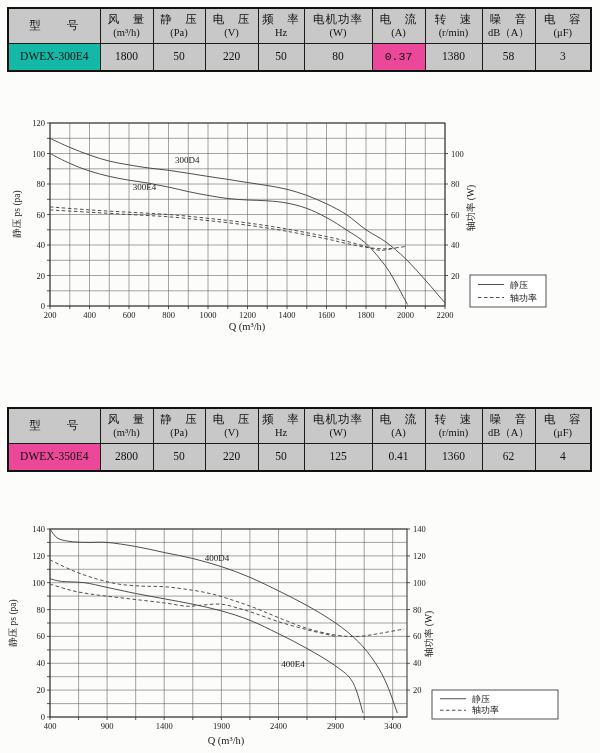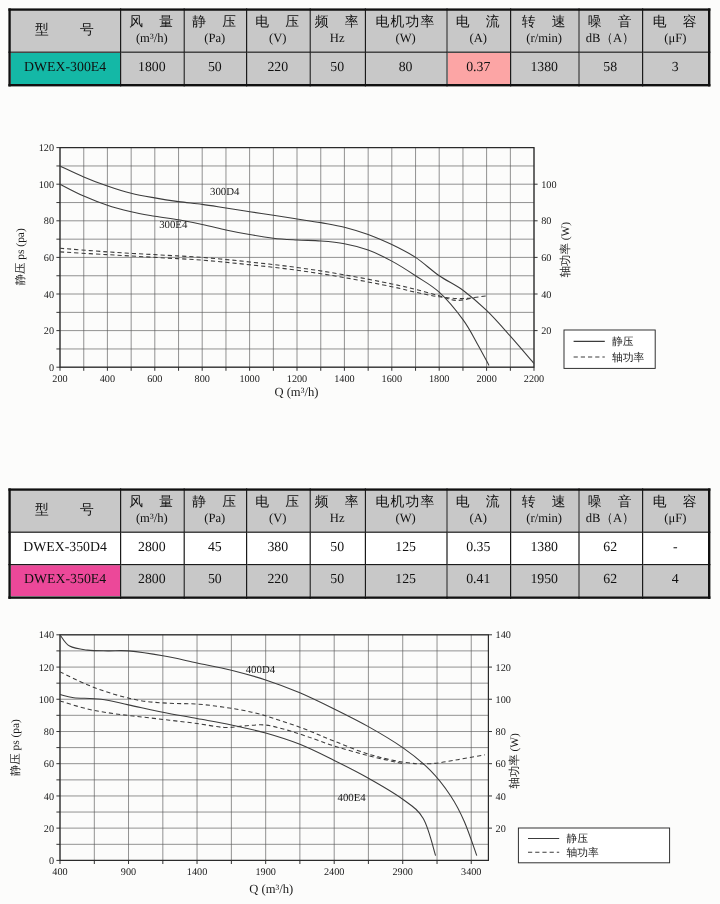--- a/index.html
+++ b/index.html
@@ -88,21 +88,21 @@
       </tr>
     </thead>
     <tbody>
       <tr class="datarow">
         <td style="background: #14b8a6;">DWEX-300E4</td>
         <td style="background: rgb(200, 200, 200);">1800</td>
         <td style="background: rgb(200, 200, 200);">50</td>
         <td style="background: rgb(200, 200, 200);">220</td>
         <td style="background: rgb(200, 200, 200);">50</td>
         <td style="background: rgb(200, 200, 200);">80</td>
-        <td style="background: #fca5a5;">0.37</td>
+        <td style="background: #ec4899; font-family: Liberation Mono, monospace;">0.37</td>
         <td style="background: rgb(200, 200, 200);">1380</td>
         <td style="background: rgb(200, 200, 200);">58</td>
         <td style="background: rgb(200, 200, 200);">3</td>
       </tr>
     </tbody>
   </table>
 <svg class="chart" id="chart-0" width="600" height="248" viewBox="0 100 600 248" style="top: 100px;">
     <g>
       <line x1="50.0" y1="123" x2="50.0" y2="306" stroke="#5a5a5a" stroke-width="0.55"></line>
       <line x1="69.8" y1="123" x2="69.8" y2="306" stroke="#5a5a5a" stroke-width="0.55"></line>
@@ -278,40 +278,28 @@
           <div class="h2">dB（A）</div>
         </th>
         <th style="background: rgb(200, 200, 200);">
           <div class="h1">电　容</div>
           <div class="h2">(μF)</div>
         </th>
       </tr>
     </thead>
     <tbody>
       <tr class="datarow">
-        <td>DWEX-350D4</td>
-        <td>2800</td>
-        <td>45</td>
-        <td>380</td>
-        <td>50</td>
-        <td>125</td>
-        <td>0.35</td>
-        <td>1380</td>
-        <td>62</td>
-        <td>-</td>
-      </tr>
-      <tr class="datarow">
         <td style="background: #ec4899;">DWEX-350E4</td>
         <td style="background: rgb(200, 200, 200);">2800</td>
         <td style="background: rgb(200, 200, 200);">50</td>
         <td style="background: rgb(200, 200, 200);">220</td>
         <td style="background: rgb(200, 200, 200);">50</td>
         <td style="background: rgb(200, 200, 200);">125</td>
         <td style="background: rgb(200, 200, 200);">0.41</td>
-        <td style="background: rgb(200, 200, 200);">1950</td>
+        <td style="background: rgb(200, 200, 200);">1360</td>
         <td style="background: rgb(200, 200, 200);">62</td>
         <td style="background: rgb(200, 200, 200);">4</td>
       </tr>
     </tbody>
   </table>
 <svg class="chart" id="chart-1" width="600" height="248" viewBox="0 505 600 248" style="top: 505px;">
     <g>
       <line x1="50.0" y1="529" x2="50.0" y2="717" stroke="#5a5a5a" stroke-width="0.55"></line>
       <line x1="78.6" y1="529" x2="78.6" y2="717" stroke="#5a5a5a" stroke-width="0.55"></line>
       <line x1="107.1" y1="529" x2="107.1" y2="717" stroke="#5a5a5a" stroke-width="0.55"></line>

